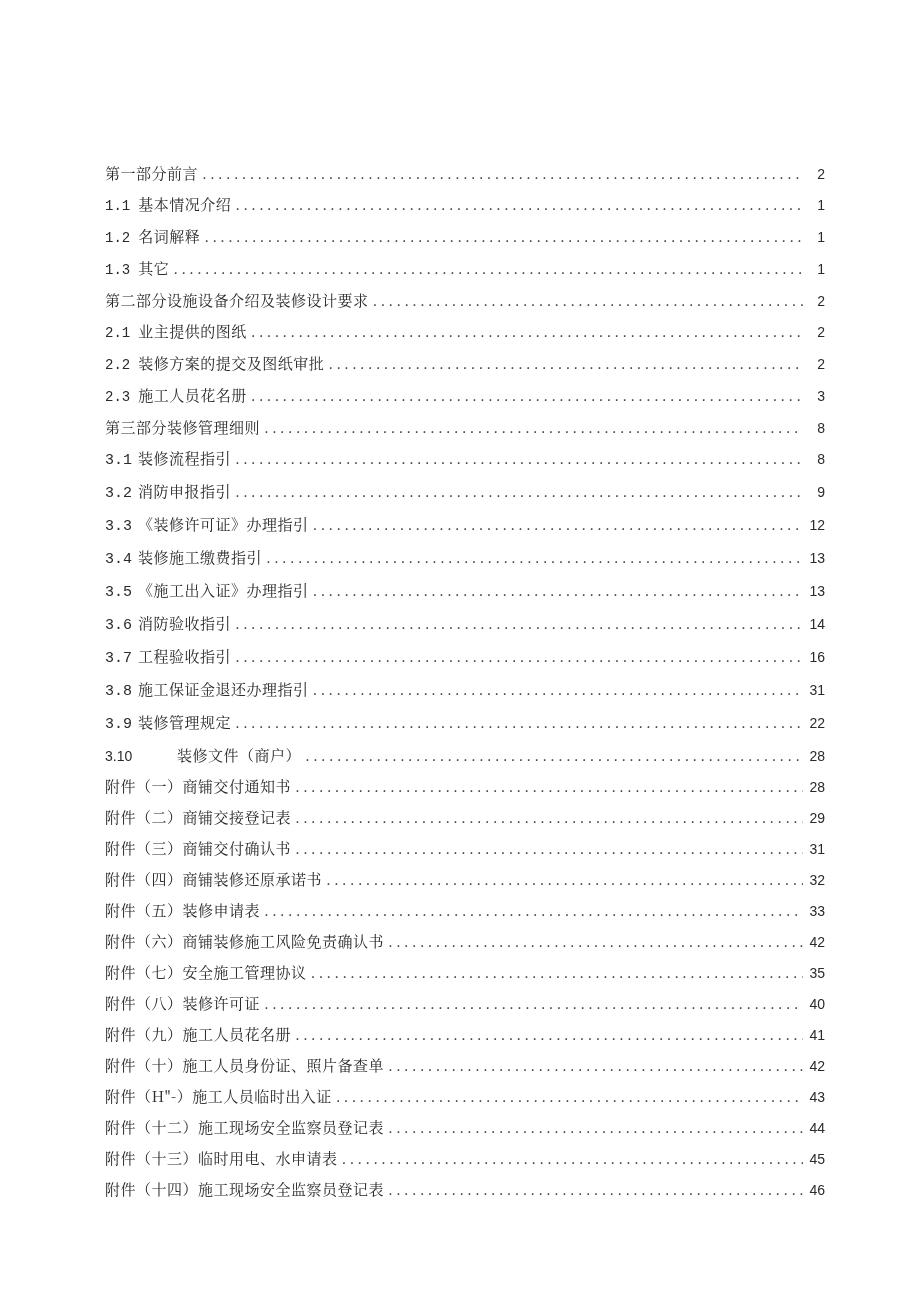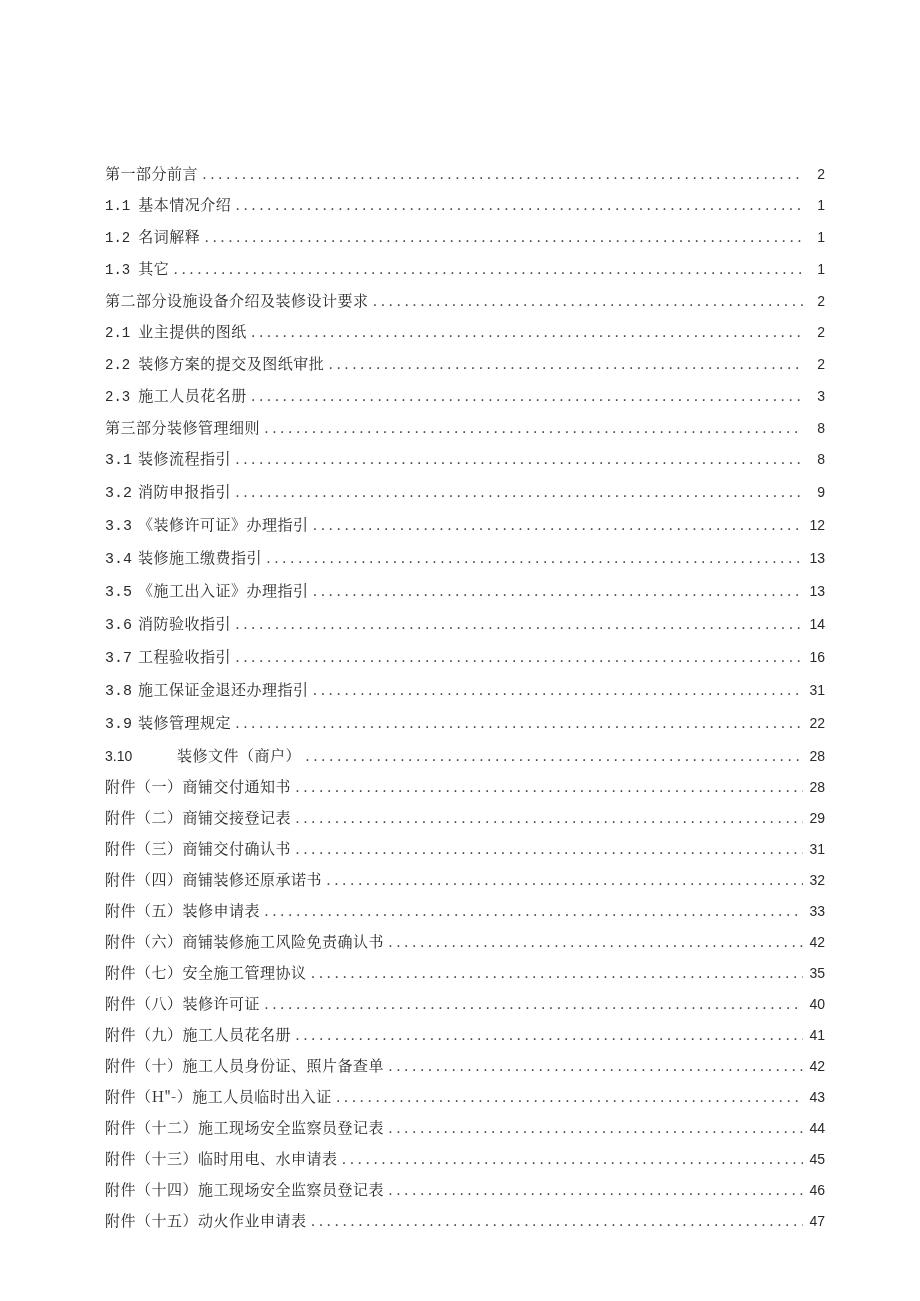--- a/index.html
+++ b/index.html
@@ -243,19 +243,14 @@
       <div class="toc-line">
         <span class="toc-title">附件（十三）临时用电、水申请表</span>
         <span class="toc-dots"></span>
         <span class="toc-page">45</span>
       </div>
       <div class="toc-line">
         <span class="toc-title">附件（十四）施工现场安全监察员登记表</span>
         <span class="toc-dots"></span>
         <span class="toc-page">46</span>
       </div>
-      <div class="toc-line">
-        <span class="toc-title">附件（十五）动火作业申请表</span>
-        <span class="toc-dots"></span>
-        <span class="toc-page">47</span>
-      </div>
     </div>
 </div>
 
 </body></html>

